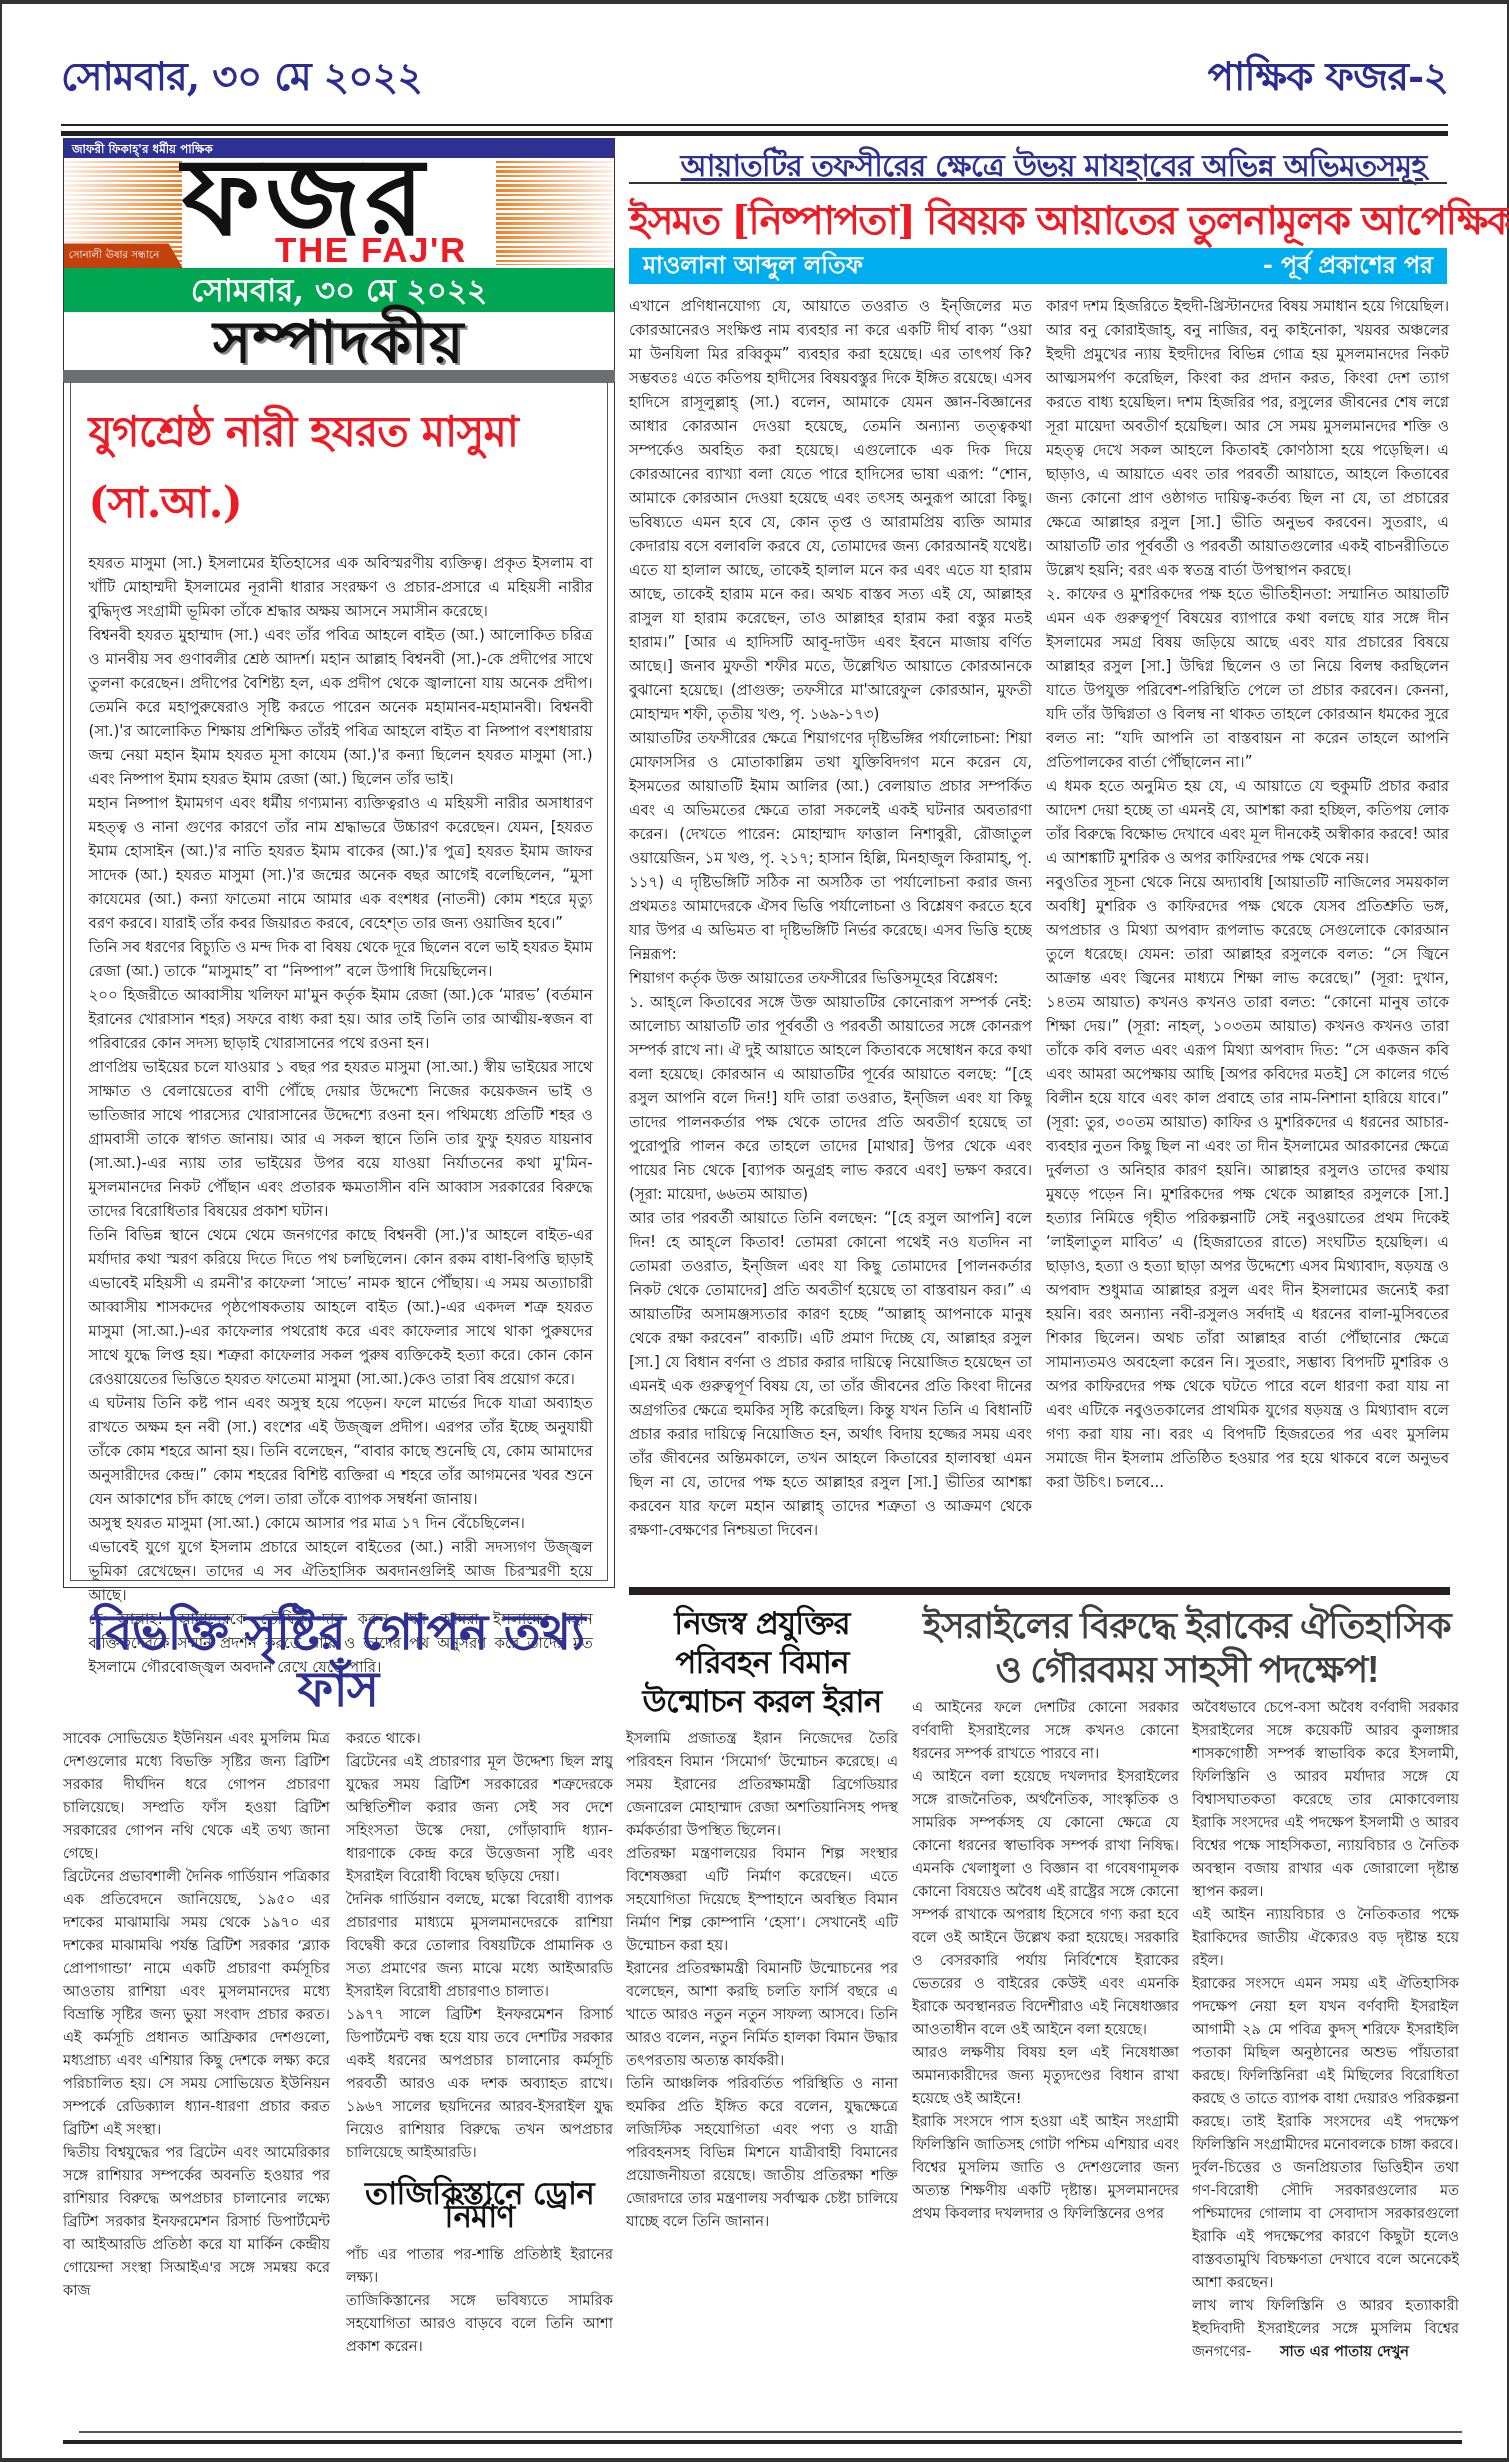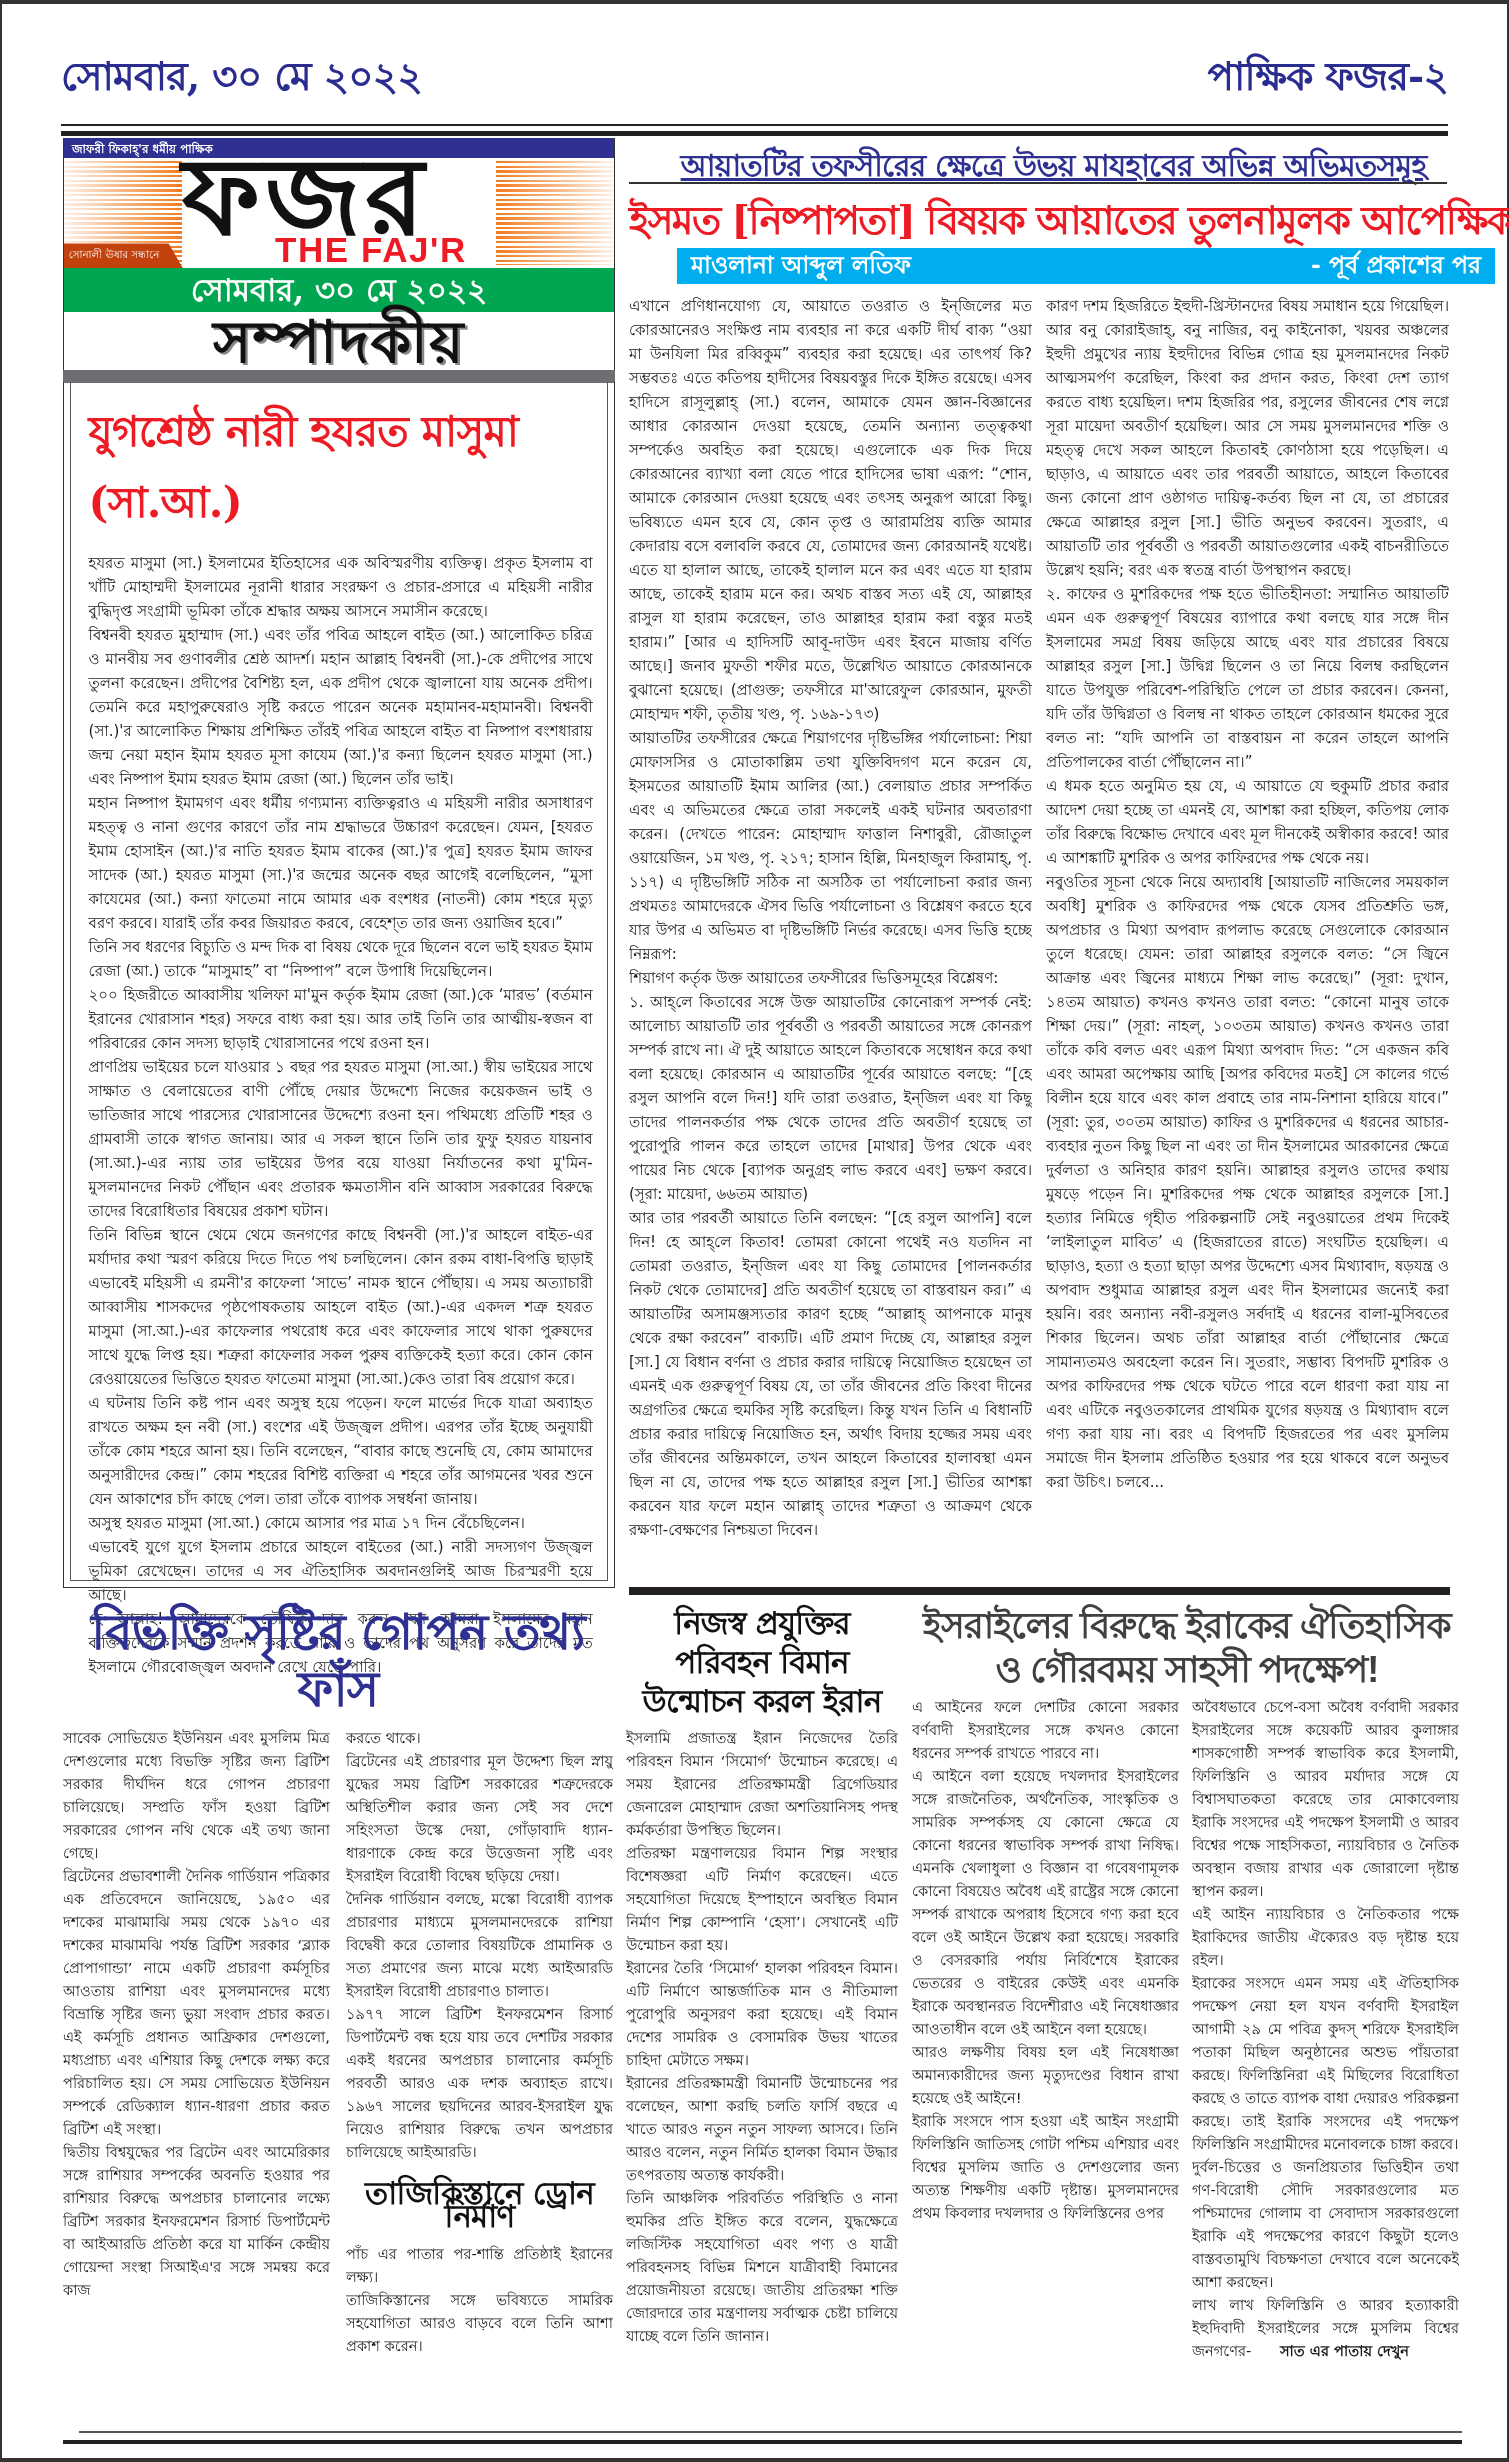--- a/index.html
+++ b/index.html
@@ -30,21 +30,21 @@
   .ed-box { position: absolute; left: 63px; top: 382px; width: 552px; height: 1206px; border: 1.6px solid #333; border-top: none; }
   .ed-inner { position: absolute; left: 6.3px; top: 0; right: 6.3px; bottom: 6.3px; border: 0.8px solid #555; border-top: none; padding: 17.3px 14px 0 17.3px; }
   .ed-head { text-align: left; color: #ed1c24; font-size: 42px; font-weight: bold; font-family: "DejaVu Serif", serif; margin-bottom: 9.4px; letter-spacing: -0.8px; }
   .body-text { font-size: 15px; line-height: 24px; text-align: justify; color: #1a1a1a; }
   .body-text p { margin: 0; }
 
   
   .kicker { position: absolute; left: 629px; width: 849px; top: 142px; text-align: center; color: #2e3192; font-size: 30px; font-weight: bold; font-family: "DejaVu Serif", serif; letter-spacing: -0.8px; text-decoration: underline; }
   .kicker-rule { position: absolute; left: 629px; width: 818px; top: 182px; height: 2.4px; background: #333; }
   .main-head { position: absolute; left: 629px; width: 833px; top: 190px; text-align: center; color: #ed1c24; font-size: 39px; font-weight: bold; font-family: "DejaVu Serif", serif; letter-spacing: -1.6px; white-space: nowrap; }
-  .author-bar { position: absolute; left: 629px; top: 248px; width: 818px; height: 36px; background: #00aeef; color: #fff; font-size: 23.6px; font-weight: bold; font-family: "DejaVu Serif", serif; padding: 0 14px; display: flex; justify-content: space-between; align-items: center; margin-left: 48px; }
+  .author-bar { position: absolute; left: 629px; top: 248px; width: 818px; height: 36px; background: #00aeef; color: #fff; font-size: 23.6px; font-weight: bold; font-family: "DejaVu Serif", serif; padding: 0 14px; display: flex; justify-content: space-between; align-items: center; }
   .col { position: absolute; }
   .main-col1 { left: 629px; top: 294px; width: 403px; height: 1286px; overflow: hidden; }
   .main-col2 { left: 1046px; top: 294px; width: 403px; height: 1286px; overflow: hidden; }
 
   .thick-rule { position: absolute; left: 629px; width: 821px; top: 1587px; height: 7.9px; background: #231f20; }
 
   
   .b1-head { position: absolute; left: 63px; width: 550px; top: 1604px; text-align: center; color: #2e3192; font-size: 49px; font-weight: bold; font-family: "DejaVu Serif", serif; line-height: 57px; letter-spacing: -0.8px; }
   .b1-col1 { left: 63px; top: 1726px; width: 267px; height: 692px; overflow: hidden; }
   .b1-col2 { left: 346px; top: 1726px; width: 267px; height: 692px; overflow: hidden; }
@@ -139,21 +139,20 @@
   <p>১৯৭৭ সালে ব্রিটিশ ইনফরমেশন রিসার্চ ডিপার্টমেন্ট বন্ধ হয়ে যায় তবে দেশটির সরকার একই ধরনের অপপ্রচার চালানোর কর্মসূচি পরবর্তী আরও এক দশক অব্যাহত রাখে। ১৯৬৭ সালের ছয়দিনের আরব-ইসরাইল যুদ্ধ নিয়েও রাশিয়ার বিরুদ্ধে তখন অপপ্রচার চালিয়েছে আইআরডি।</p>
   <div class="b1-sub">তাজিকিস্তানে ড্রোন নির্মাণ</div>
   <p>পাঁচ এর পাতার পর-শান্তি প্রতিষ্ঠাই ইরানের লক্ষ্য।</p>
   <p>তাজিকিস্তানের সঙ্গে ভবিষ্যতে সামরিক সহযোগিতা আরও বাড়বে বলে তিনি আশা প্রকাশ করেন।</p>
 </div>
 
 <div class="b2-head">নিজস্ব প্রযুক্তির পরিবহন বিমান উন্মোচন করল ইরান</div>
 <div class="col b2-col body-text small-text">
   <p>ইসলামি প্রজাতন্ত্র ইরান নিজেদের তৈরি পরিবহন বিমান ‘সিমোর্গ’ উন্মোচন করেছে। এ সময় ইরানের প্রতিরক্ষামন্ত্রী ব্রিগেডিয়ার জেনারেল মোহাম্মাদ রেজা অশতিয়ানিসহ পদস্থ কর্মকর্তারা উপস্থিত ছিলেন।</p>
   <p>প্রতিরক্ষা মন্ত্রণালয়ের বিমান শিল্প সংস্থার বিশেষজ্ঞরা এটি নির্মাণ করেছেন। এতে সহযোগিতা দিয়েছে ইস্পাহানে অবস্থিত বিমান নির্মাণ শিল্প কোম্পানি ‘হেসা’। সেখানেই এটি উন্মোচন করা হয়।</p>
-  <p>ইরানের তৈরি ‘সিমোর্গ’ হালকা পরিবহন বিমান। এটি নির্মাণে আন্তর্জাতিক মান ও নীতিমালা পুরোপুরি অনুসরণ করা হয়েছে। এই বিমান দেশের সামরিক ও বেসামরিক উভয় খাতের চাহিদা মেটাতে সক্ষম।</p>
   <p>ইরানের প্রতিরক্ষামন্ত্রী বিমানটি উন্মোচনের পর বলেছেন, আশা করছি চলতি ফার্সি বছরে এ খাতে আরও নতুন নতুন সাফল্য আসবে। তিনি আরও বলেন, নতুন নির্মিত হালকা বিমান উদ্ধার তৎপরতায় অত্যন্ত কার্যকরী।</p>
   <p>তিনি আঞ্চলিক পরিবর্তিত পরিস্থিতি ও নানা হুমকির প্রতি ইঙ্গিত করে বলেন, যুদ্ধক্ষেত্রে লজিস্টিক সহযোগিতা এবং পণ্য ও যাত্রী পরিবহনসহ বিভিন্ন মিশনে যাত্রীবাহী বিমানের প্রয়োজনীয়তা রয়েছে। জাতীয় প্রতিরক্ষা শক্তি জোরদারে তার মন্ত্রণালয় সর্বাত্মক চেষ্টা চালিয়ে যাচ্ছে বলে তিনি জানান।</p>
 </div>
 
 <div class="b3-head">ইসরাইলের বিরুদ্ধে ইরাকের ঐতিহাসিক ও গৌরবময় সাহসী পদক্ষেপ!</div>
 <div class="col b3-col1 body-text small-text">
   <p>এ আইনের ফলে দেশটির কোনো সরকার বর্ণবাদী ইসরাইলের সঙ্গে কখনও কোনো ধরনের সম্পর্ক রাখতে পারবে না।</p>
   <p>এ আইনে বলা হয়েছে দখলদার ইসরাইলের সঙ্গে রাজনৈতিক, অর্থনৈতিক, সাংস্কৃতিক ও সামরিক সম্পর্কসহ যে কোনো ক্ষেত্রে যে কোনো ধরনের স্বাভাবিক সম্পর্ক রাখা নিষিদ্ধ। এমনকি খেলাধুলা ও বিজ্ঞান বা গবেষণামূলক কোনো বিষয়েও অবৈধ এই রাষ্ট্রের সঙ্গে কোনো সম্পর্ক রাখাকে অপরাধ হিসেবে গণ্য করা হবে বলে ওই আইনে উল্লেখ করা হয়েছে। সরকারি ও বেসরকারি পর্যায় নির্বিশেষে ইরাকের ভেতরের ও বাইরের কেউই এবং এমনকি ইরাকে অবস্থানরত বিদেশীরাও এই নিষেধাজ্ঞার আওতাধীন বলে ওই আইনে বলা হয়েছে।</p>
   <p>আরও লক্ষণীয় বিষয় হল এই নিষেধাজ্ঞা অমান্যকারীদের জন্য মৃত্যুদণ্ডের বিধান রাখা হয়েছে ওই আইনে!</p>
   <p>ইরাকি সংসদে পাস হওয়া এই আইন সংগ্রামী ফিলিস্তিনি জাতিসহ গোটা পশ্চিম এশিয়ার এবং বিশ্বের মুসলিম জাতি ও দেশগুলোর জন্য অত্যন্ত শিক্ষণীয় একটি দৃষ্টান্ত। মুসলমানদের প্রথম কিবলার দখলদার ও ফিলিস্তিনের ওপর</p>

